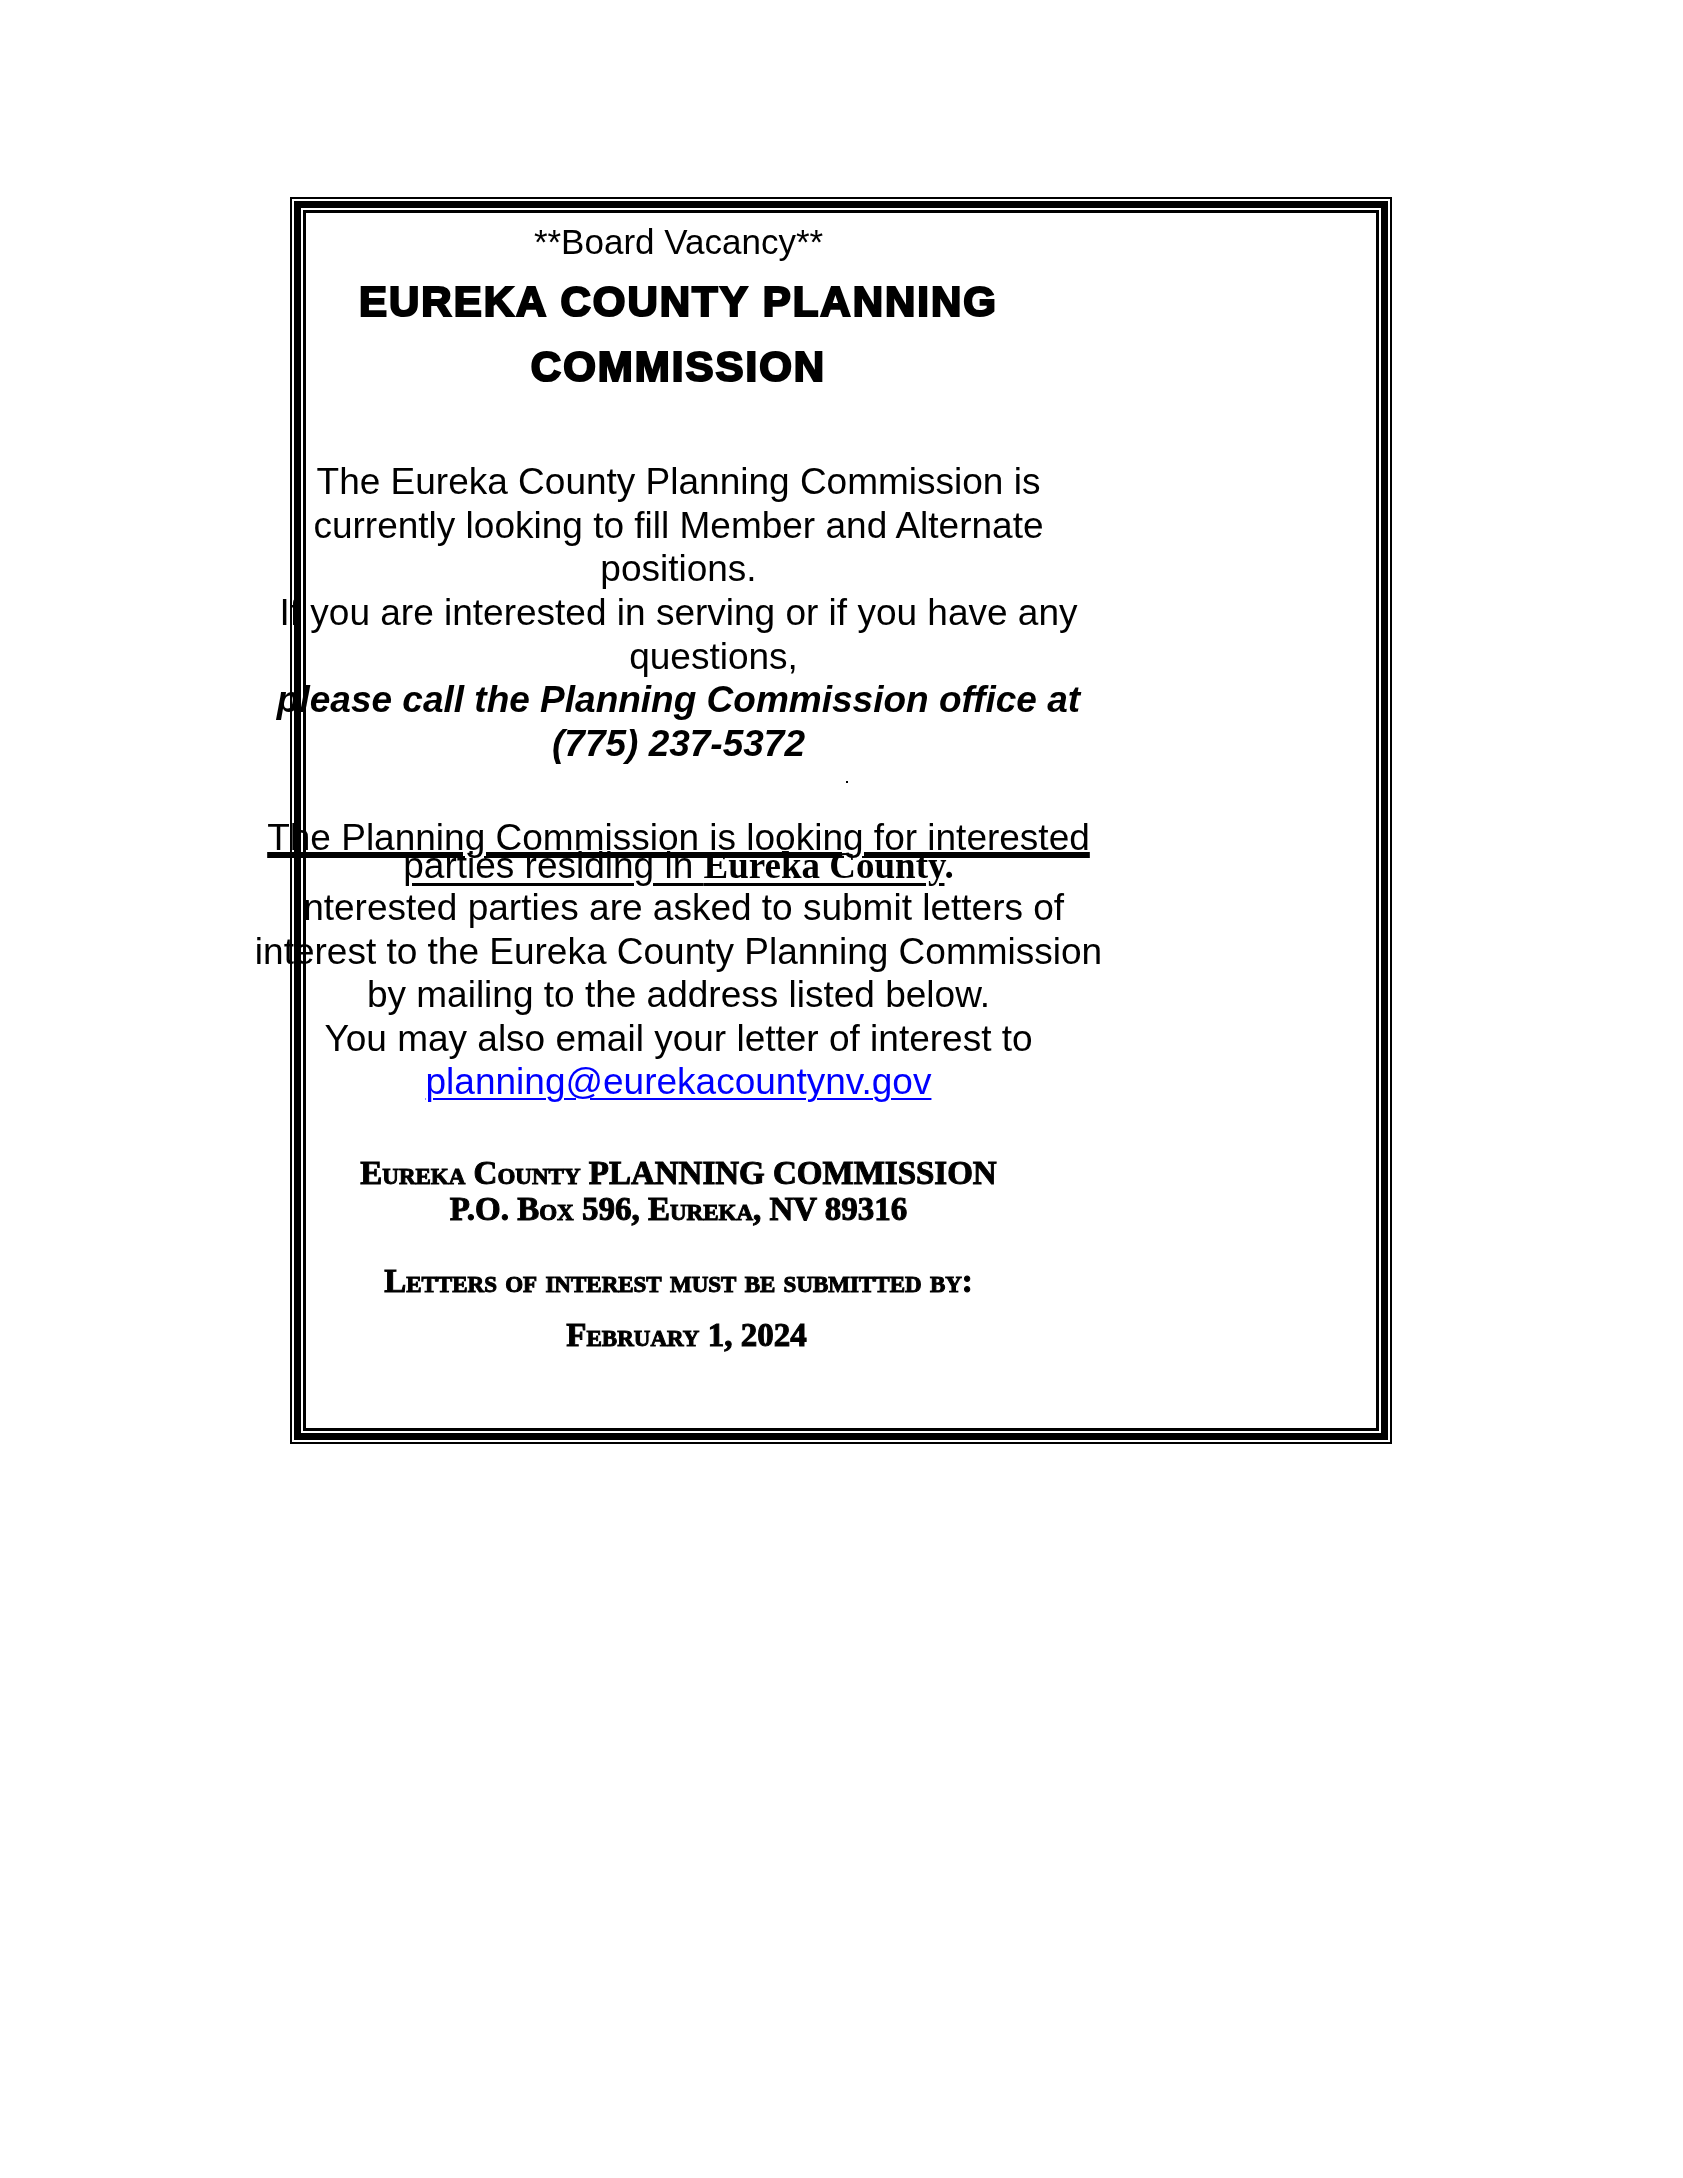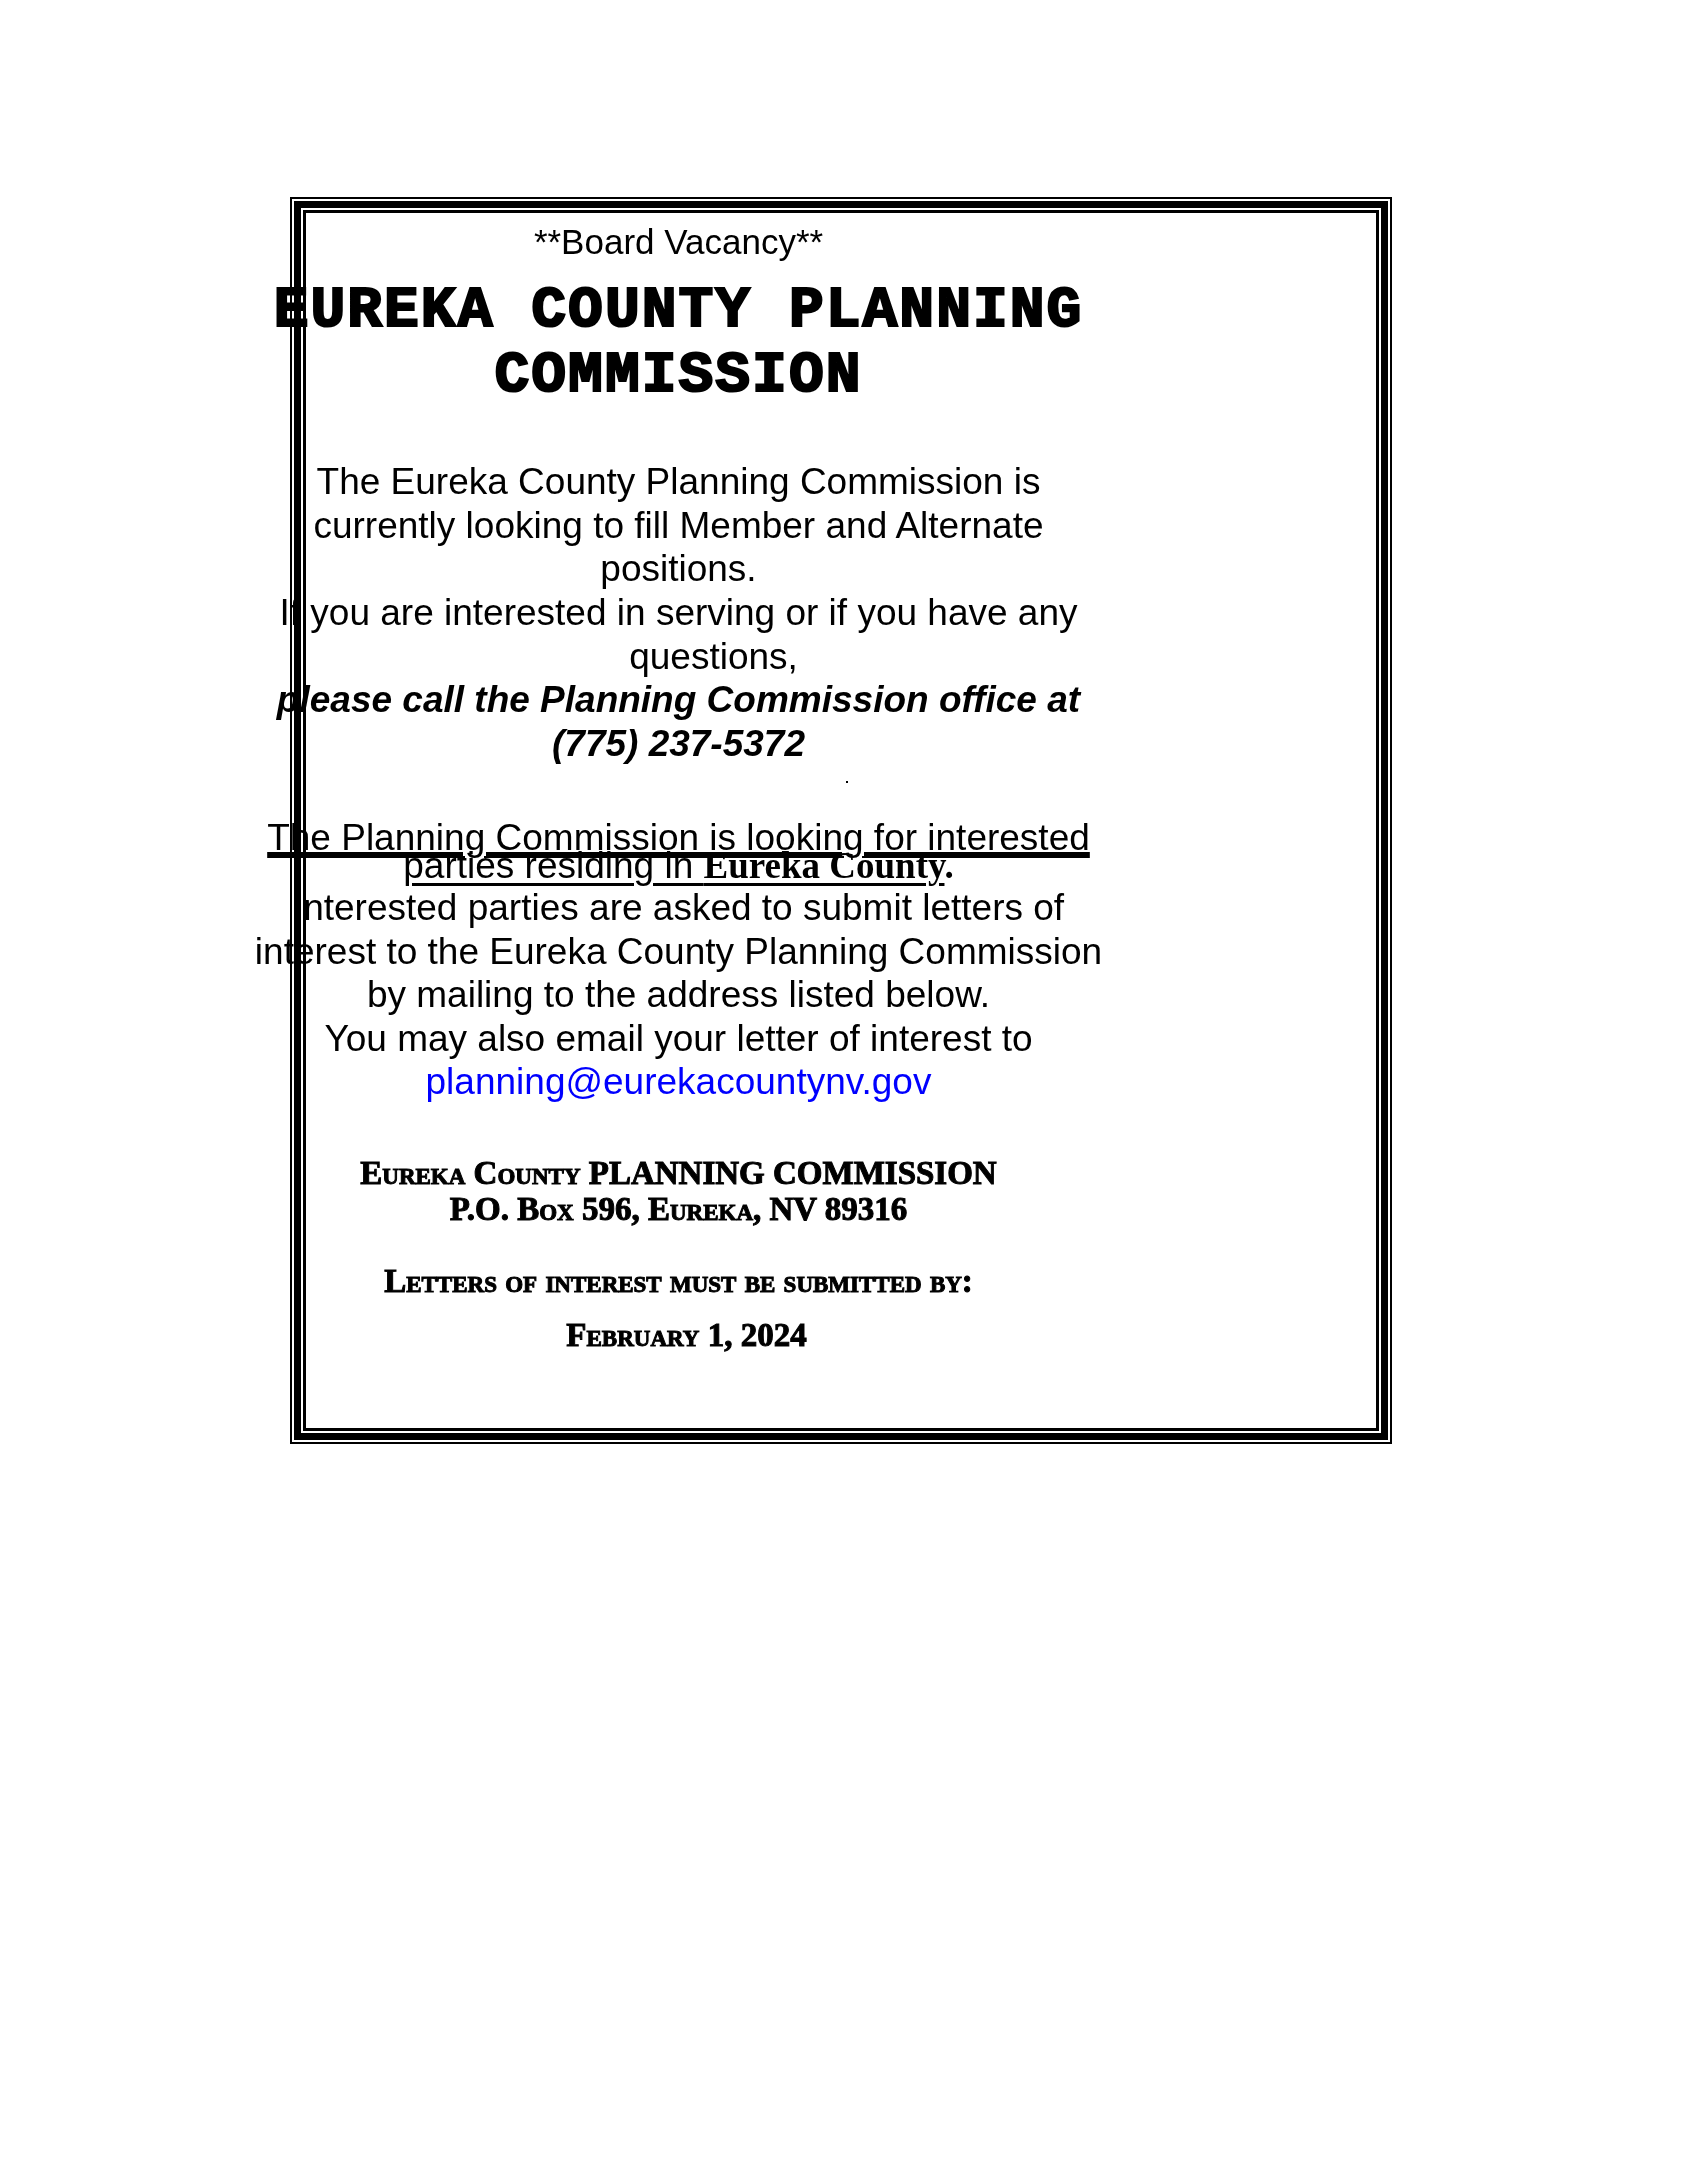--- a/index.html
+++ b/index.html
@@ -15,28 +15,28 @@
   .frame-inner {
     position: absolute; left: 11px; top: 11px; right: 11px; bottom: 11px;
     border: 3px solid #000; box-sizing: border-box; background: #fff;
   }
   .line {
     position: absolute; left: 0; width: 1357px; text-align: center; white-space: nowrap;
     font-family: "Liberation Sans", sans-serif;
   }
   .vacancy { font-size: 35px; }
   .title {
-    font-family: Liberation Mono, monospace; font-weight: bold; font-size: 58px;
+    font-family: Liberation Sans, sans-serif; font-weight: bold; font-size: 42px;
     letter-spacing: 2px; -webkit-text-stroke: 2.2px #000; transform: scaleX(1.0);
   }
   .body { font-size: 37px; }
   .italic-bold { font-style: italic; font-weight: bold; }
   .ul { text-decoration: underline; text-decoration-thickness: 3px; text-underline-offset: 5px; }
   .bold { font-weight: bold; font-family: Liberation Serif, serif; }
-  .email { color: #0000ff; text-decoration-thickness: 2px; text-underline-offset: 4px; }
+  .email { color: #0000ff; text-decoration: underline; text-decoration-thickness: 2px; text-underline-offset: 4px; }
   .smallcaps {
     font-family: "Liberation Serif", serif; font-weight: bold; font-variant: small-caps;
     font-size: 33px; -webkit-text-stroke: 1px #000; letter-spacing: 0px;
   }
   .dot { position: absolute; left: 846px; top: 781px; width: 2px; height: 2px; background: #000; }
 </style>
 </head>
 <body>
 
 <div class="frame">

